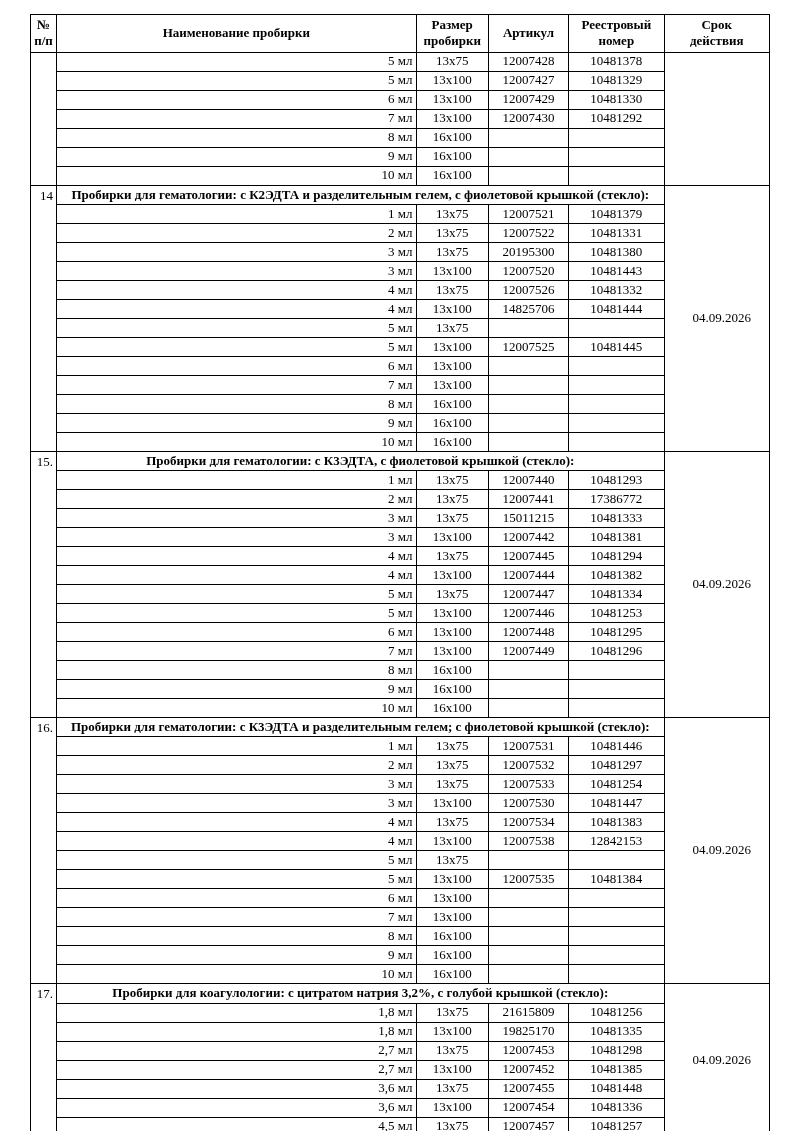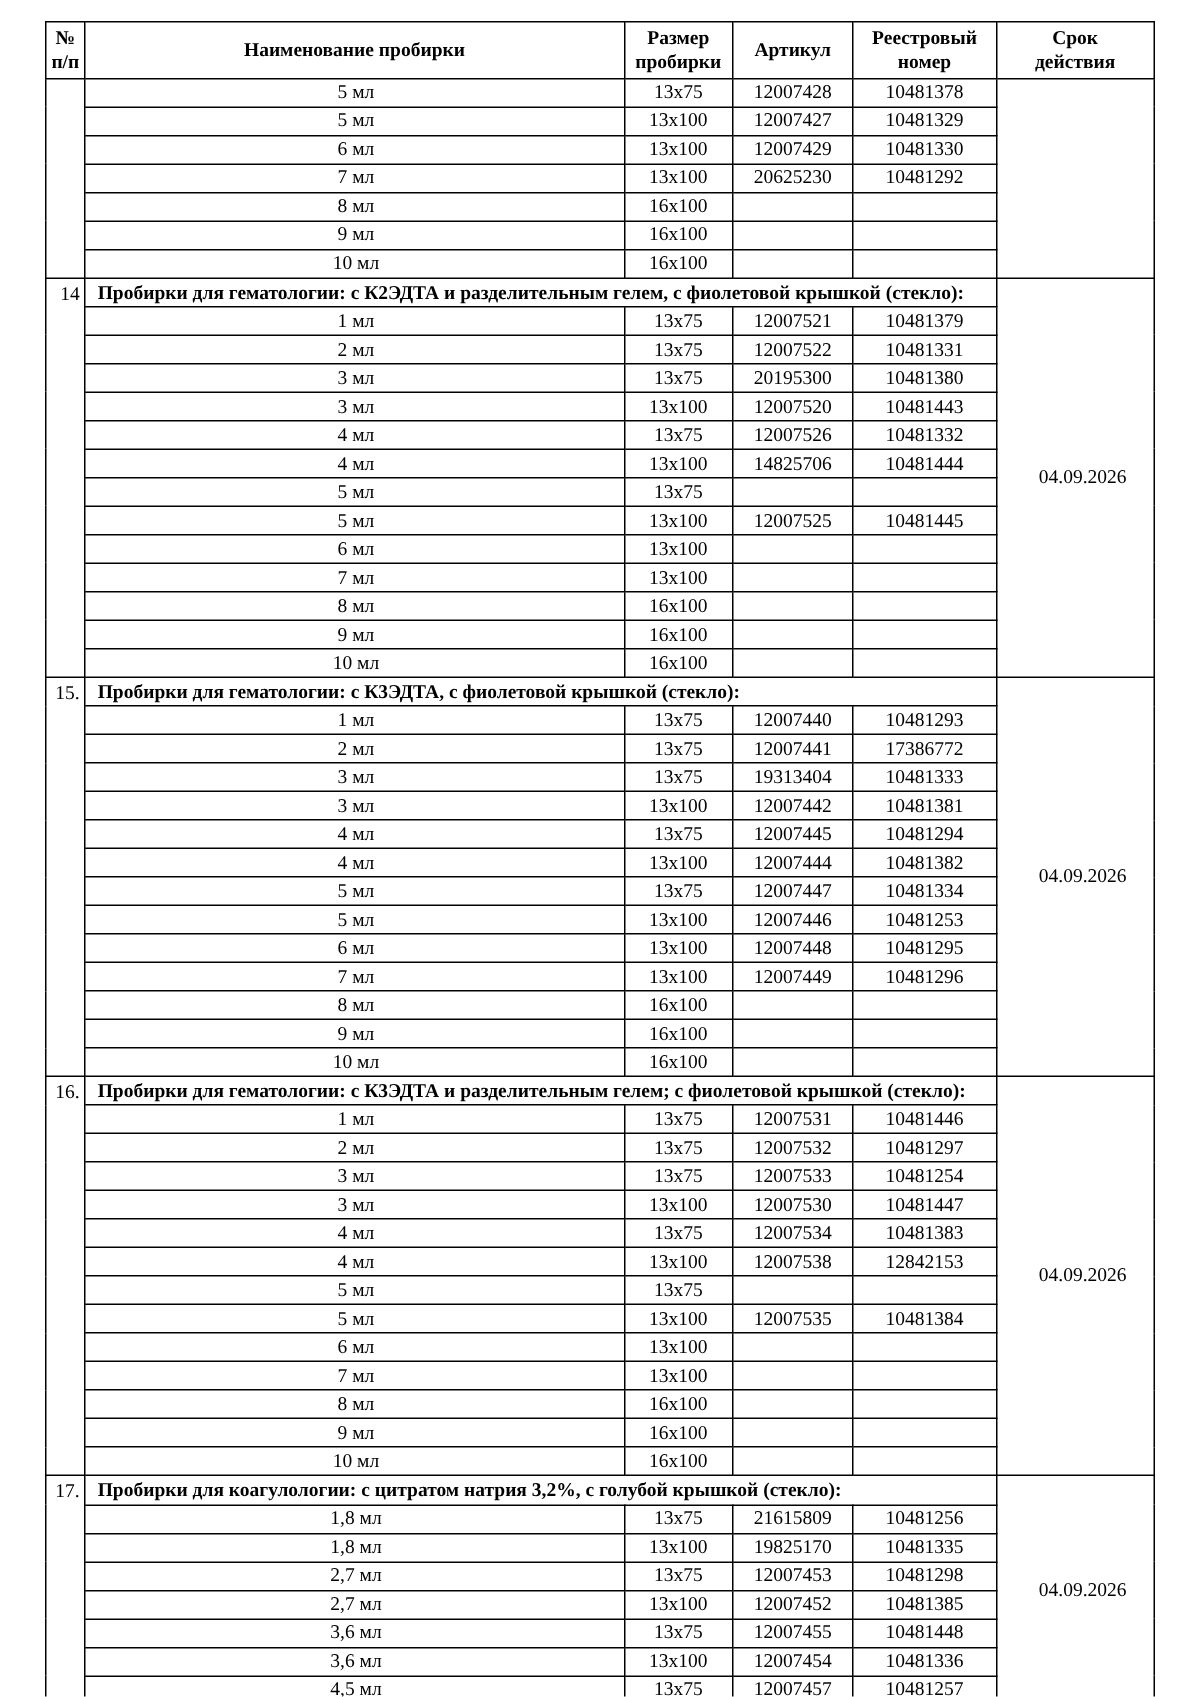--- a/index.html
+++ b/index.html
@@ -47,33 +47,34 @@
   col.c-article  { width: 80px; }
   col.c-reg      { width: 95px; }
   col.c-validity { width: 105px; }
 
   td.t-num {
     text-align: right;
     vertical-align: top;
     padding-top: 3px;
   }
   td.t-name {
-    text-align: center;
+    text-align: right;
     padding-left: 5px;
   }
   td.t-center {
     text-align: center;
   }
   td.t-validity {
     text-align: center;
     vertical-align: middle;
     padding-left: 13px;
   }
   td.title-cell {
     font-weight: bold;
+    text-align: center;
     white-space: normal;
     line-height: 1.25;
     padding: 1px 8px;
     height: auto;
     vertical-align: middle;
   }
 </style>
 </head>
 <body>
 
@@ -118,21 +119,21 @@
         </tr>
         <tr>
           <td class="t-name">6 мл</td>
           <td class="t-center">13x100</td>
           <td class="t-center">12007429</td>
           <td class="t-center">10481330</td>
         </tr>
         <tr>
           <td class="t-name">7 мл</td>
           <td class="t-center">13x100</td>
-          <td class="t-center">20625230</td>
+          <td class="t-center">12007430</td>
           <td class="t-center">10481292</td>
         </tr>
         <tr>
           <td class="t-name">8 мл</td>
           <td class="t-center">16x100</td>
           <td class="t-center"></td>
           <td class="t-center"></td>
         </tr>
         <tr>
           <td class="t-name">9 мл</td>
@@ -242,21 +243,21 @@
         </tr>
         <tr>
           <td class="t-name">2 мл</td>
           <td class="t-center">13x75</td>
           <td class="t-center">12007441</td>
           <td class="t-center">17386772</td>
         </tr>
         <tr>
           <td class="t-name">3 мл</td>
           <td class="t-center">13x75</td>
-          <td class="t-center">19313404</td>
+          <td class="t-center">15011215</td>
           <td class="t-center">10481333</td>
         </tr>
         <tr>
           <td class="t-name">3 мл</td>
           <td class="t-center">13x100</td>
           <td class="t-center">12007442</td>
           <td class="t-center">10481381</td>
         </tr>
         <tr>
           <td class="t-name">4 мл</td>

